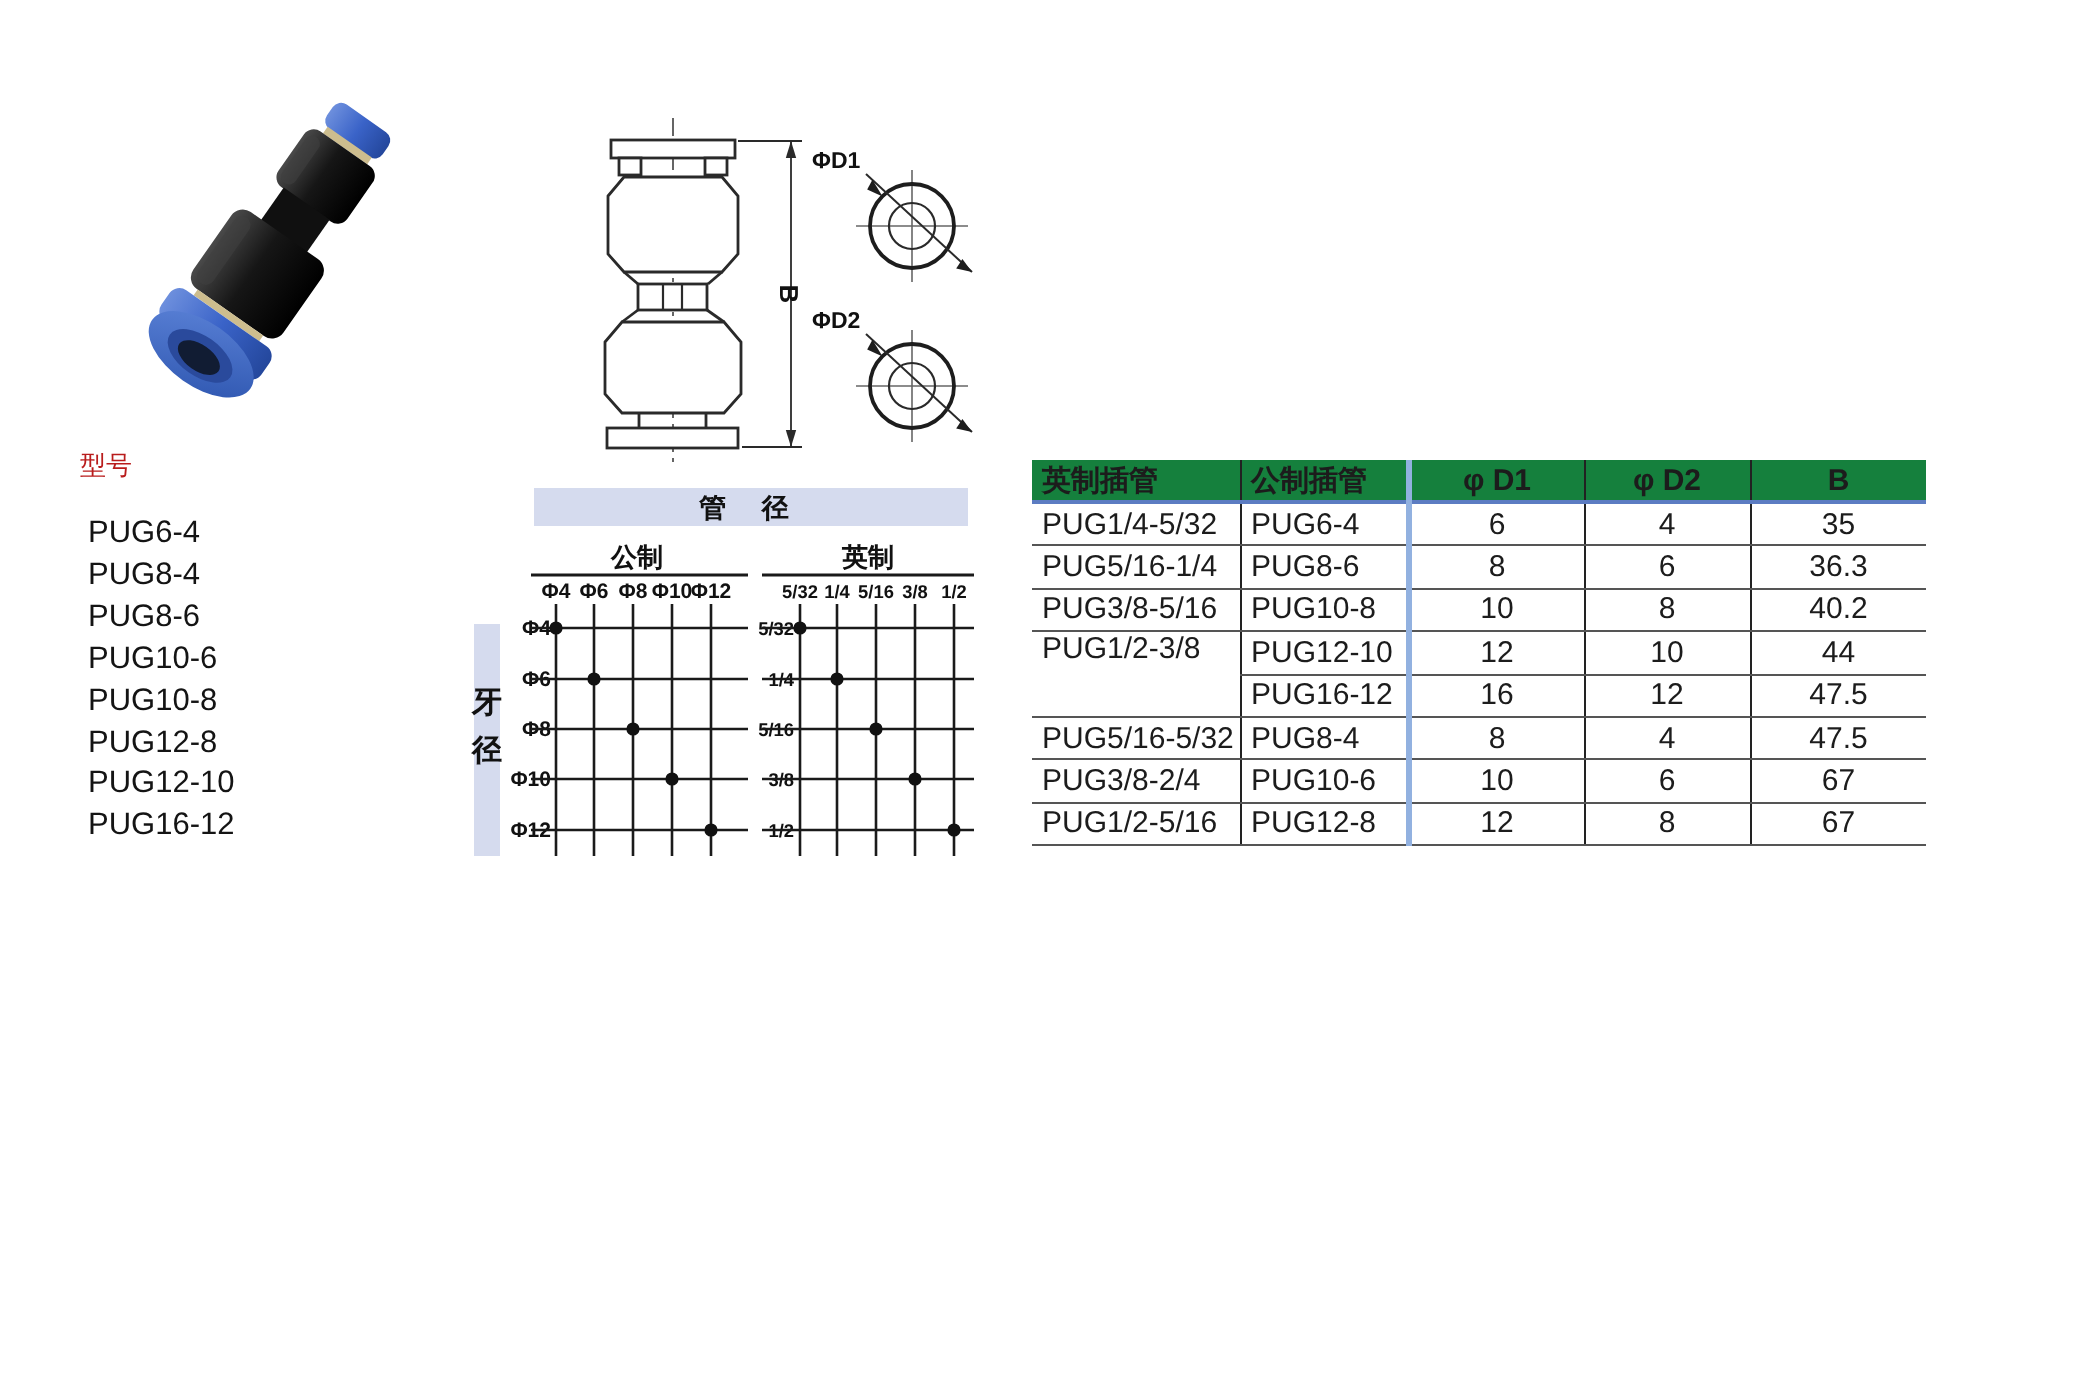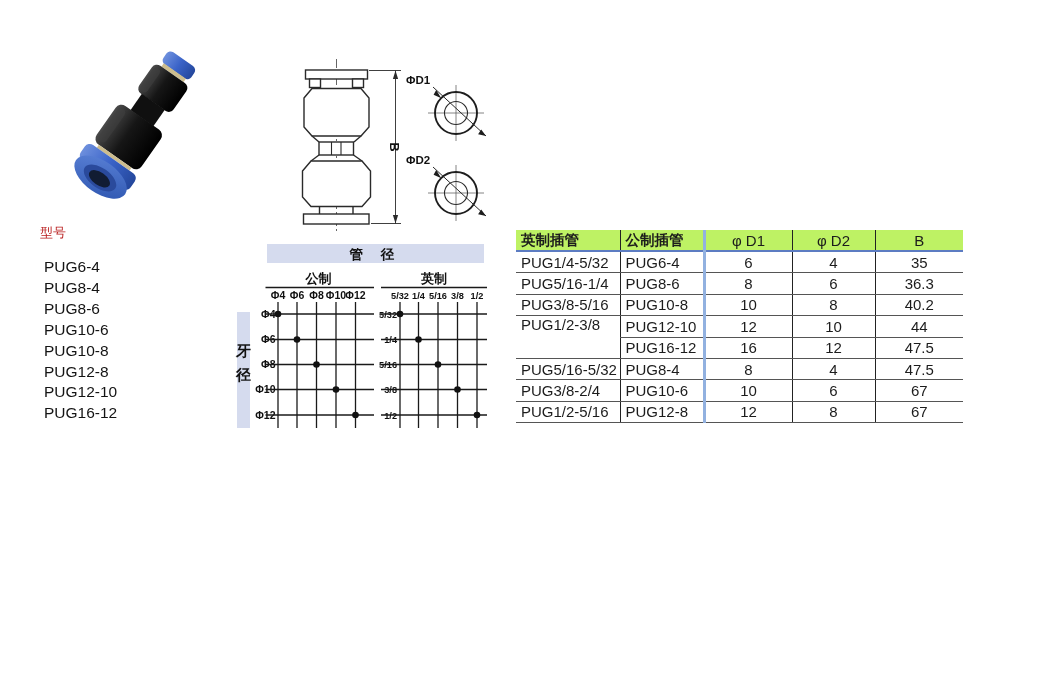--- a/index.html
+++ b/index.html
@@ -14,23 +14,23 @@
   .drawing{position:absolute;left:266px;top:54px;}
 
   .models-heading{position:absolute;left:40px;top:224px;font-size:13px;color:#b91c1c;}
   .model-list{position:absolute;left:44px;top:257px;margin:0;padding:0;list-style:none;
               font-size:15.5px;line-height:20.9px;color:#141414;}
 
   .matrix{position:absolute;left:228px;top:236px;}
 
   .spec-table{position:absolute;left:516px;top:230px;border-collapse:collapse;table-layout:fixed;
               width:447px;font-size:15px;color:#1c1c1c;}
-  .spec-table th{background:#bef264;font-weight:700;font-size:14.5px;height:20px;padding:0;
+  .spec-table th{background:#15803d;font-weight:700;font-size:14.5px;height:20px;padding:0;
                  border-bottom:2.5px solid #5c7cc2;}
-  .spec-table th.c2,.spec-table th.c3,.spec-table th.c4{font-weight:400;font-size:15px;}
+  .spec-table th.c2,.spec-table th.c3,.spec-table th.c4{font-weight:700;font-size:15px;}
   .spec-table td{height:20.4px;padding:0;border-bottom:1.6px solid #555;}
   .spec-table .c0,.spec-table .c1{text-align:left;padding-left:5px;}
   .spec-table .c2,.spec-table .c3,.spec-table .c4{text-align:center;}
   .spec-table .c1{border-left:1.2px solid #222;}
   .spec-table .c2{border-left:3px solid #92b1e0;}
   .spec-table .c3,.spec-table .c4{border-left:1.2px solid #222;}
   .spec-table td[rowspan]{vertical-align:top;}
 </style>
 </head>
 <body>

